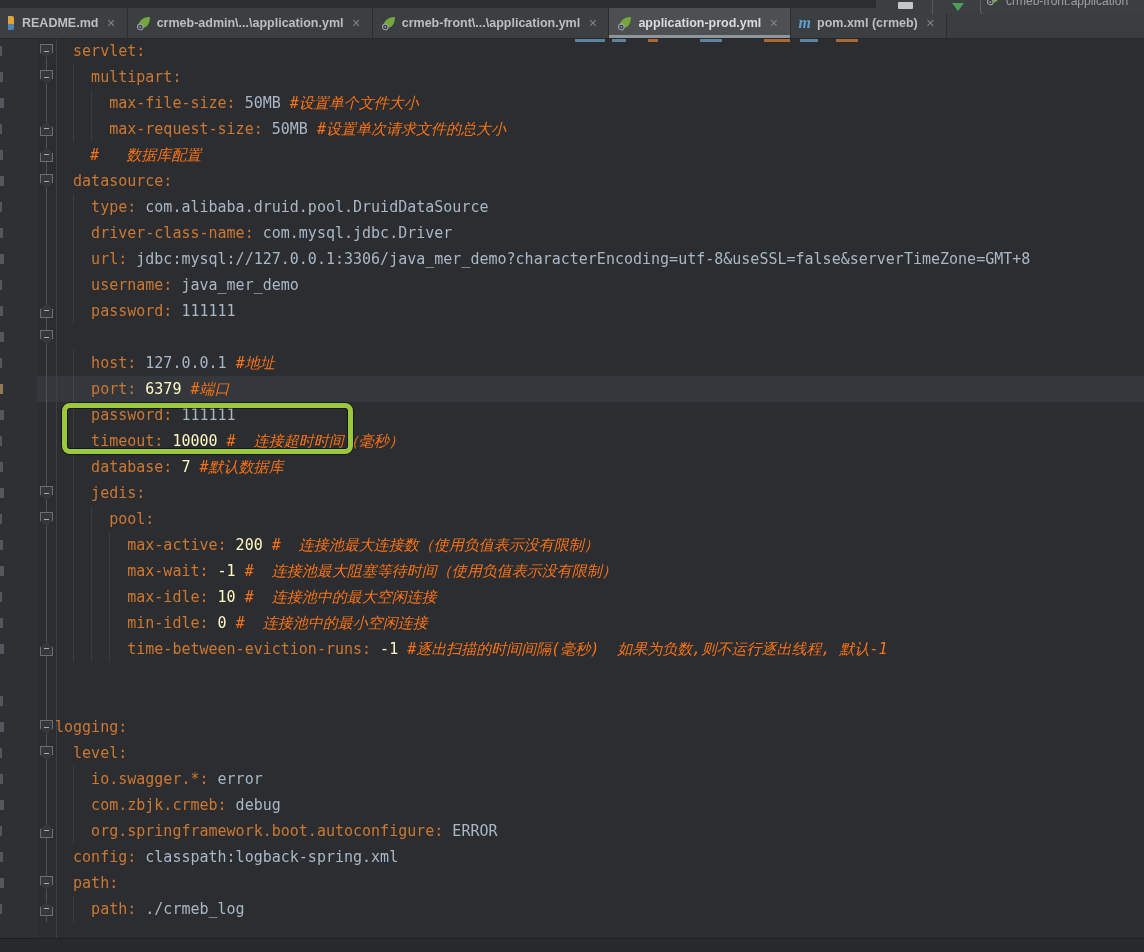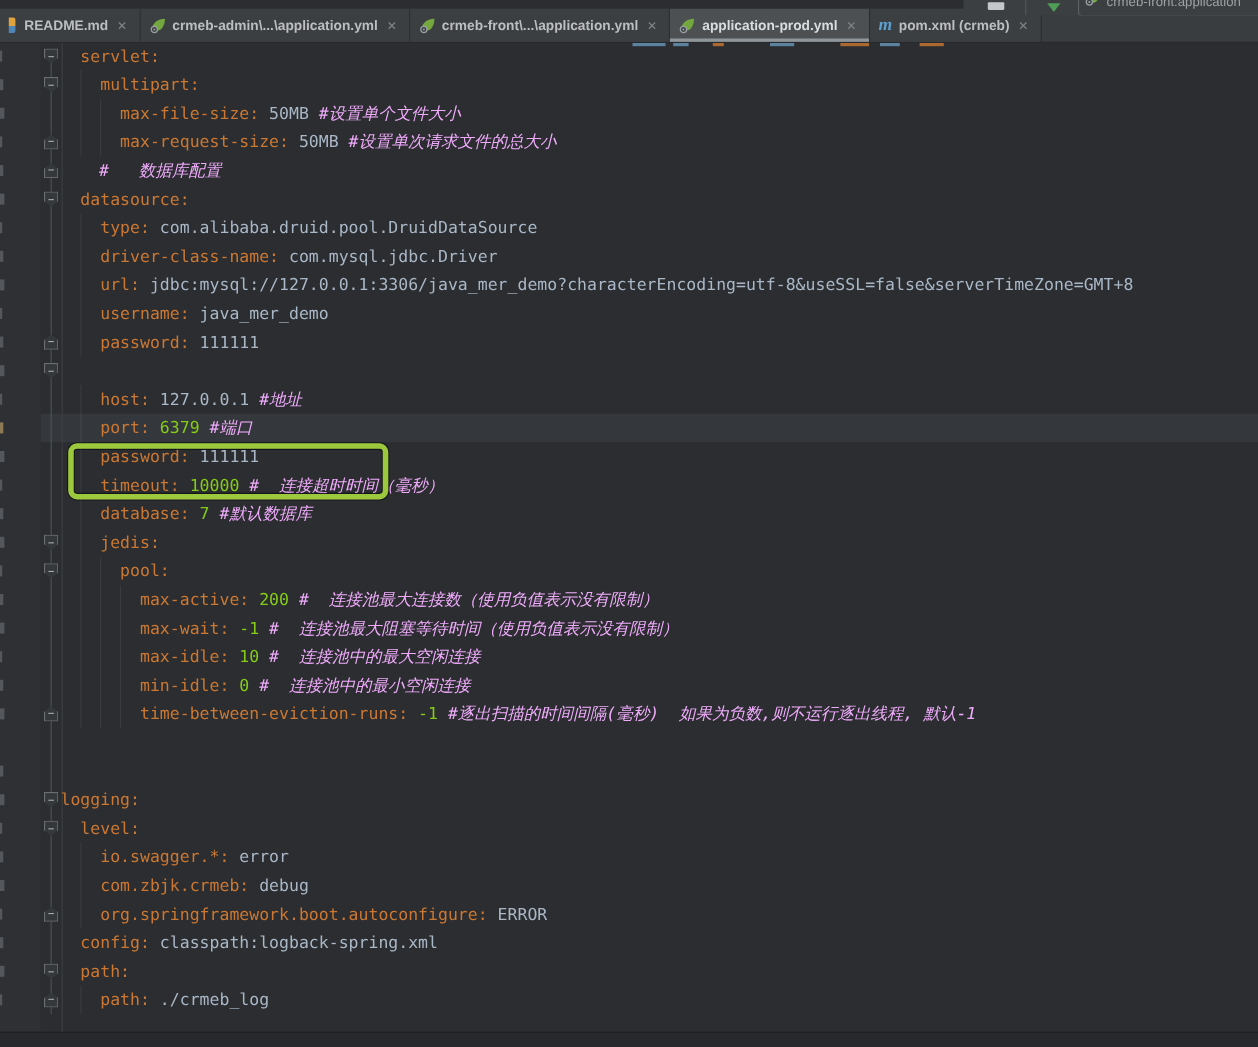--- a/index.html
+++ b/index.html
@@ -41,23 +41,23 @@
   .numcol{position:absolute;left:0;top:0;width:37px;height:900px;background:#2e3033;}
   .gutter-border{position:absolute;left:56px;top:0;width:1px;height:900px;background:#3d4043;}
   .fold-line{position:absolute;left:46px;top:6px;width:1px;height:878px;background:#505356;}
   .line-hl{position:absolute;left:37px;top:338px;width:1107px;height:26px;background:#34373c;}
   .guide{position:absolute;width:1px;background:rgba(255,255,255,0.07);}
   .code{position:absolute;left:0;top:0;width:1144px;height:900px;}
   .cl{position:absolute;left:0;width:1144px;height:26px;line-height:26px;
     padding-left:55px;white-space:pre;font-size:15px;box-sizing:border-box;}
   .tk-key{color:#cc7832;}
   .tk-val{color:#a9b7c6;}
-  .tk-num{color:#84cc16;}
+  .tk-num{color:#fef9c3;}
   .tk-kw{color:#cc7832;}
-  .tk-com{color:#f0abfc;font-style:italic;}
+  .tk-com{color:#f97316;font-style:italic;}
   .numfrag{position:absolute;left:0;height:10px;background:#54575c;}
   .numfrag.cur{background:#8f7a57;}
   .fold{position:absolute;left:40px;width:13px;height:14px;background:#35383b;
     border:1px solid #6a6e72;box-sizing:border-box;}
   .fold.start{clip-path:polygon(0 0,100% 0,100% 62%,50% 100%,0 62%);border-bottom:none;}
   .fold.end{clip-path:polygon(50% 0,100% 38%,100% 100%,0 100%,0 38%);border-top:none;}
   .fold::after{content:"";position:absolute;left:3px;right:3px;top:6px;height:1px;background:#a6abb0;}
   .speck{position:absolute;top:1px;height:3px;opacity:.8;}
 
   

